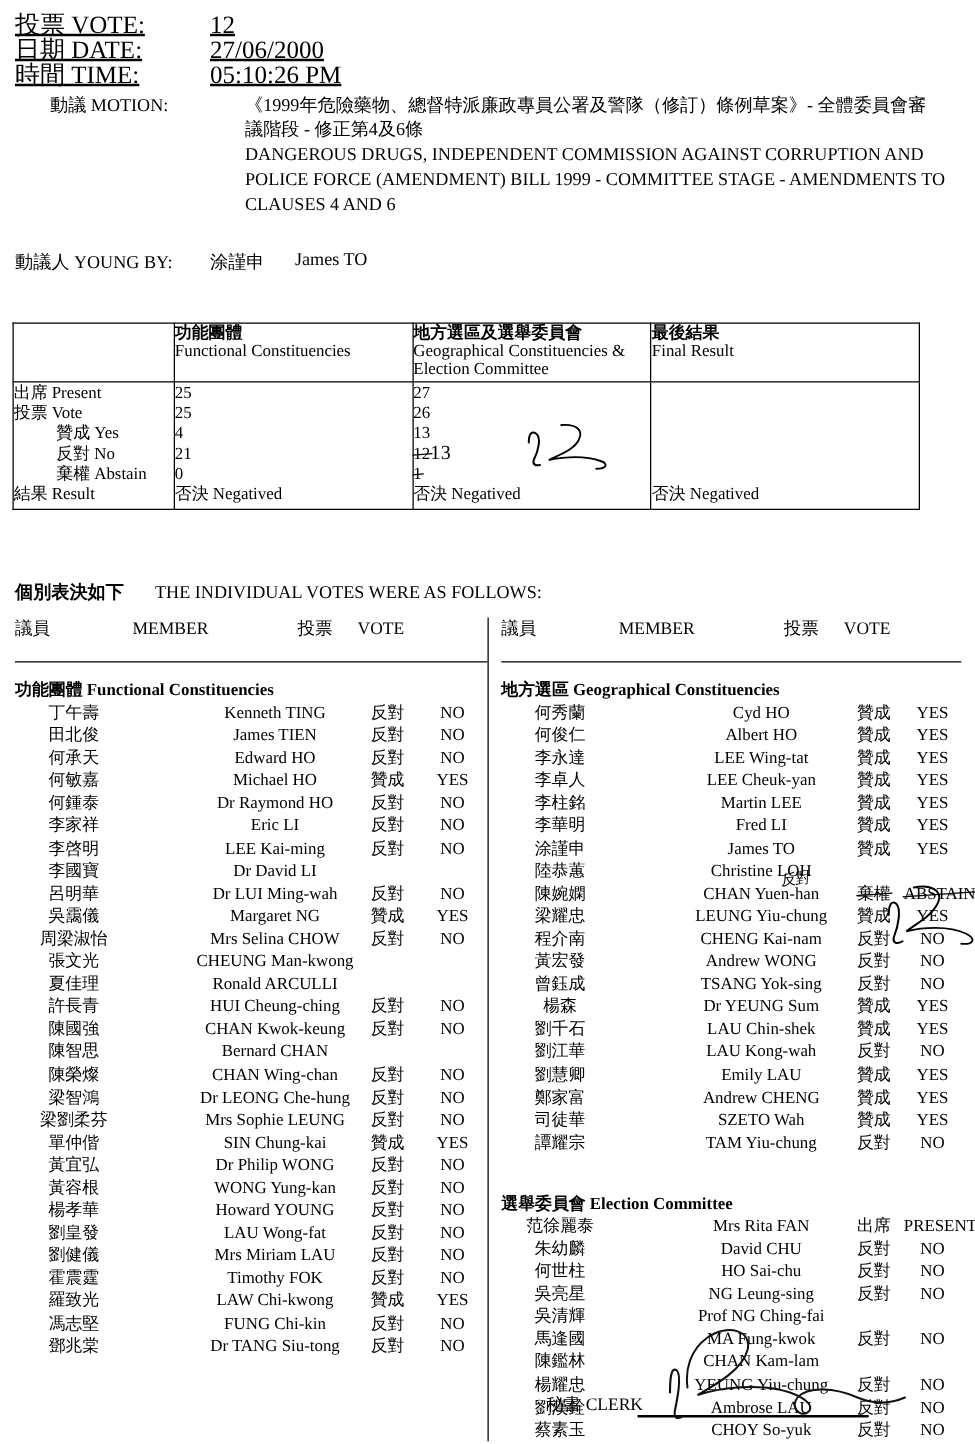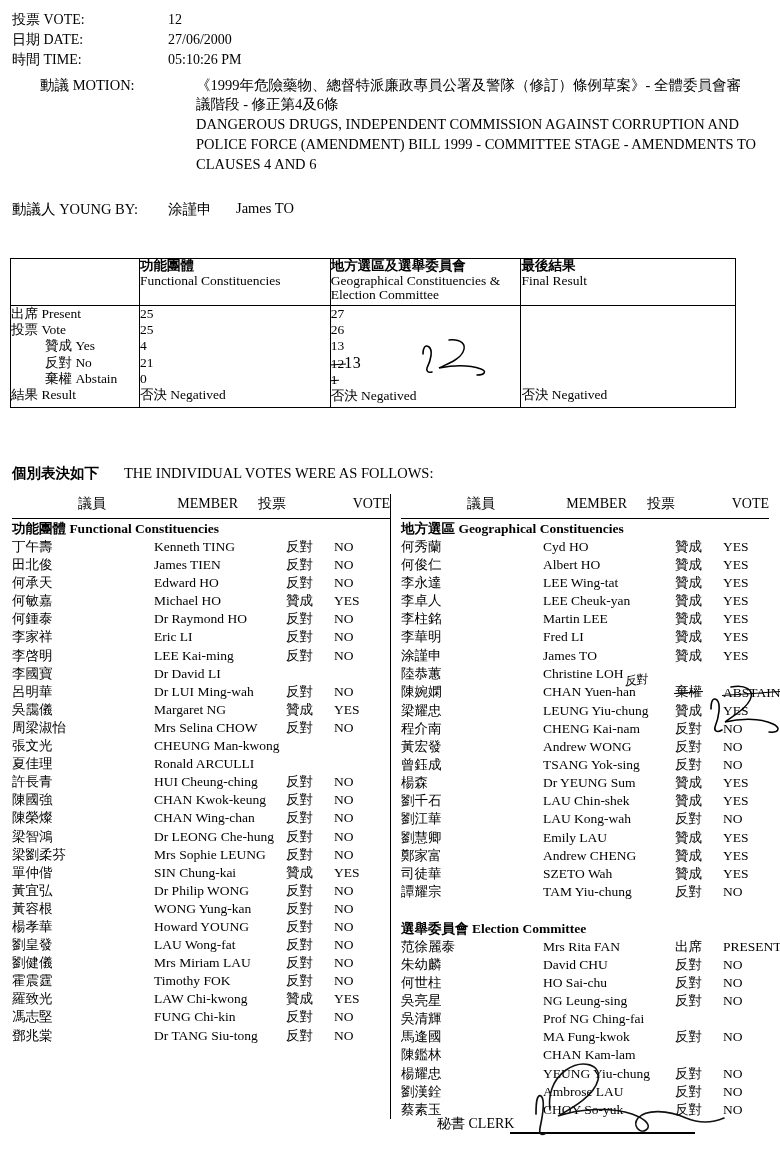--- a/index.html
+++ b/index.html
@@ -24,21 +24,22 @@
   
   .meta {
     position: absolute;
     left: 12px;
     top: 10px;
     width: 756px;
   }
   .meta-row {
     display: flex;
     line-height: 20px;
-    font-size: 14px;
+    font-size: 20px;
+    text-decoration: underline;
   }
   .meta-label {
     width: 156px;
     flex: 0 0 156px;
     white-space: nowrap;
   }
   .meta-value {
     flex: 1 1 auto;
     white-space: nowrap;
   }
@@ -177,43 +178,43 @@
     border-left: 1.4px solid #000;
     padding-left: 10px;
     width: 368px;
     flex: 0 0 368px;
   }
 
   .colhead {
     display: flex;
     font-size: 14px;
     line-height: 19px;
-    padding-bottom: 5px;
+    padding-bottom: 16px;
     border-bottom: 1.4px solid #000;
-    text-align: right;
   }
   .c-zh   { width: 94px; flex: 0 0 94px; }
   .c-en   { width: 132px; flex: 0 0 132px; }
   .c-vzh  { width: 48px; flex: 0 0 48px; }
   .c-ven  { flex: 1 1 auto; }
 
   .group-head {
     font-size: 13.5px;
     line-height: 18px;
     white-space: nowrap;
-    margin-top: 1px;
+    margin-top: 13px;
   }
   .group-head .g-zh { font-weight: bold; }
   .group-head .g-en { font-weight: bold; }
 
   .vrow {
     display: flex;
     font-size: 13.5px;
     line-height: 18.1px;
     position: relative;
+    text-align: center;
   }
   .vrow .c-zh  { width: 94px; flex: 0 0 94px; white-space: nowrap; }
   .vrow .c-en  { width: 132px; flex: 0 0 132px; white-space: nowrap; margin-left: 48px; }
   .vrow .c-vzh { width: 48px; flex: 0 0 48px; white-space: nowrap; }
   .vrow .c-ven { flex: 1 1 auto; white-space: nowrap; }
 
   .spacer { height: 18px; }
 
   
   .hw-above {
@@ -469,20 +470,26 @@
             <span class="c-vzh">反對</span>
             <span class="c-ven">NO</span>
           </div>
           <div class="vrow">
             <span class="c-zh">陳國強</span>
             <span class="c-en">CHAN Kwok-keung</span>
             <span class="c-vzh">反對</span>
             <span class="c-ven">NO</span>
           </div>
           <div class="vrow">
+            <span class="c-zh">陳智思</span>
+            <span class="c-en">Bernard CHAN</span>
+            <span class="c-vzh"></span>
+            <span class="c-ven"></span>
+          </div>
+          <div class="vrow">
             <span class="c-zh">陳榮燦</span>
             <span class="c-en">CHAN Wing-chan</span>
             <span class="c-vzh">反對</span>
             <span class="c-ven">NO</span>
           </div>
           <div class="vrow">
             <span class="c-zh">梁智鴻</span>
             <span class="c-en">Dr LEONG Che-hung</span>
             <span class="c-vzh">反對</span>
             <span class="c-ven">NO</span>

